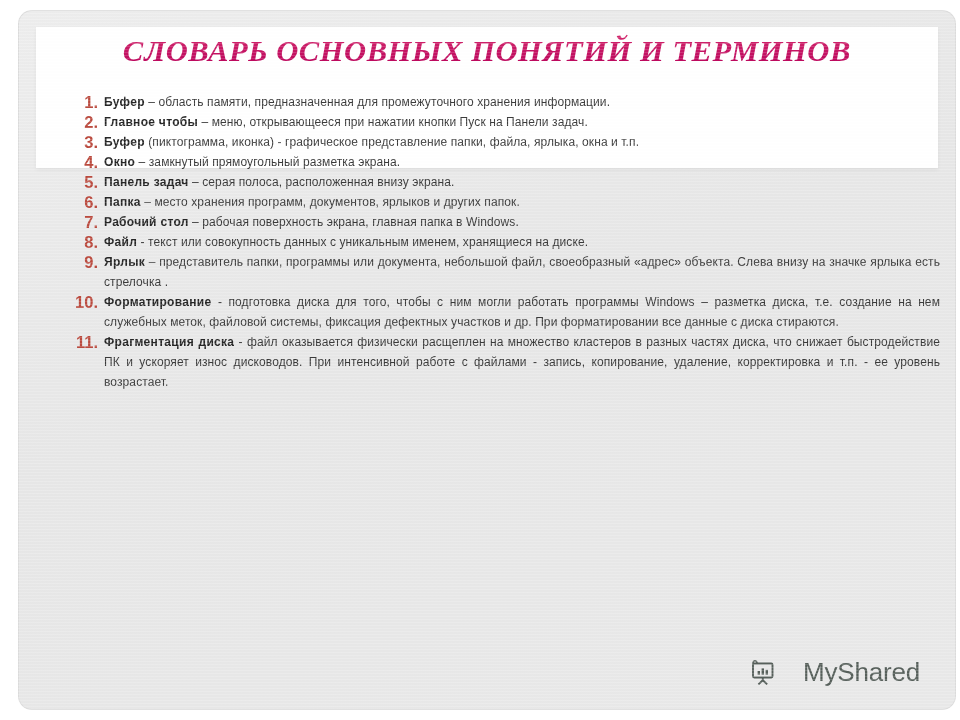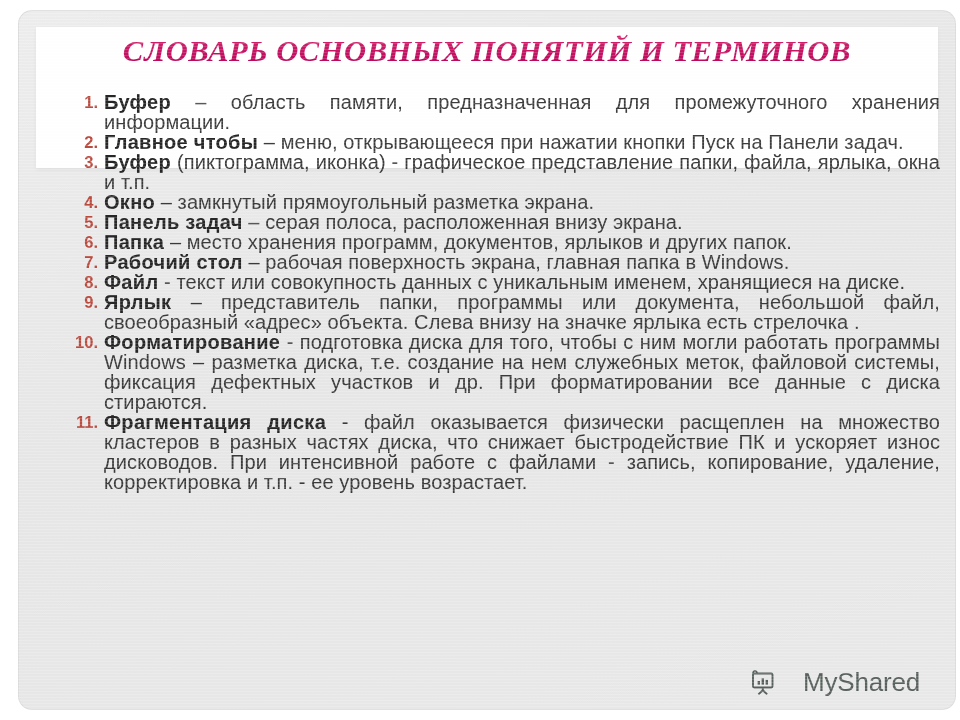--- a/index.html
+++ b/index.html
@@ -99,41 +99,41 @@
     padding-right: 6px;
     box-sizing: border-box;
     color: #bb4b3f;
     font-weight: bold;
     font-size: 16.5px;
     line-height: 20px;
     font-family: "Liberation Sans", sans-serif;
   }
   .defbody {
     flex: 1 1 auto;
-    font-size: 20px;
+    font-size: 12px;
     line-height: 20px;
     color: #3a3a3a;
     text-align: justify;
     text-justify: inter-word;
     letter-spacing: 0.1px;
     font-family: "Liberation Sans", sans-serif;
   }
   .defbody .term {
     font-weight: bold;
     color: #262626;
     letter-spacing: 0.3px;
   }
   
   .defitem.on-white .defbody { color: #3c3c3c; }
 
   
   .watermark {
     position: absolute;
     right: 36px;
-    bottom: 12px;
+    bottom: 22px;
     display: flex;
     align-items: center;
     gap: 25px;
     opacity: 0.92;
   }
   .wm-icon svg { display: block; }
   .wm-text {
     font-family: "Liberation Sans", sans-serif;
     font-size: 26px;
     color: #4b5550;

